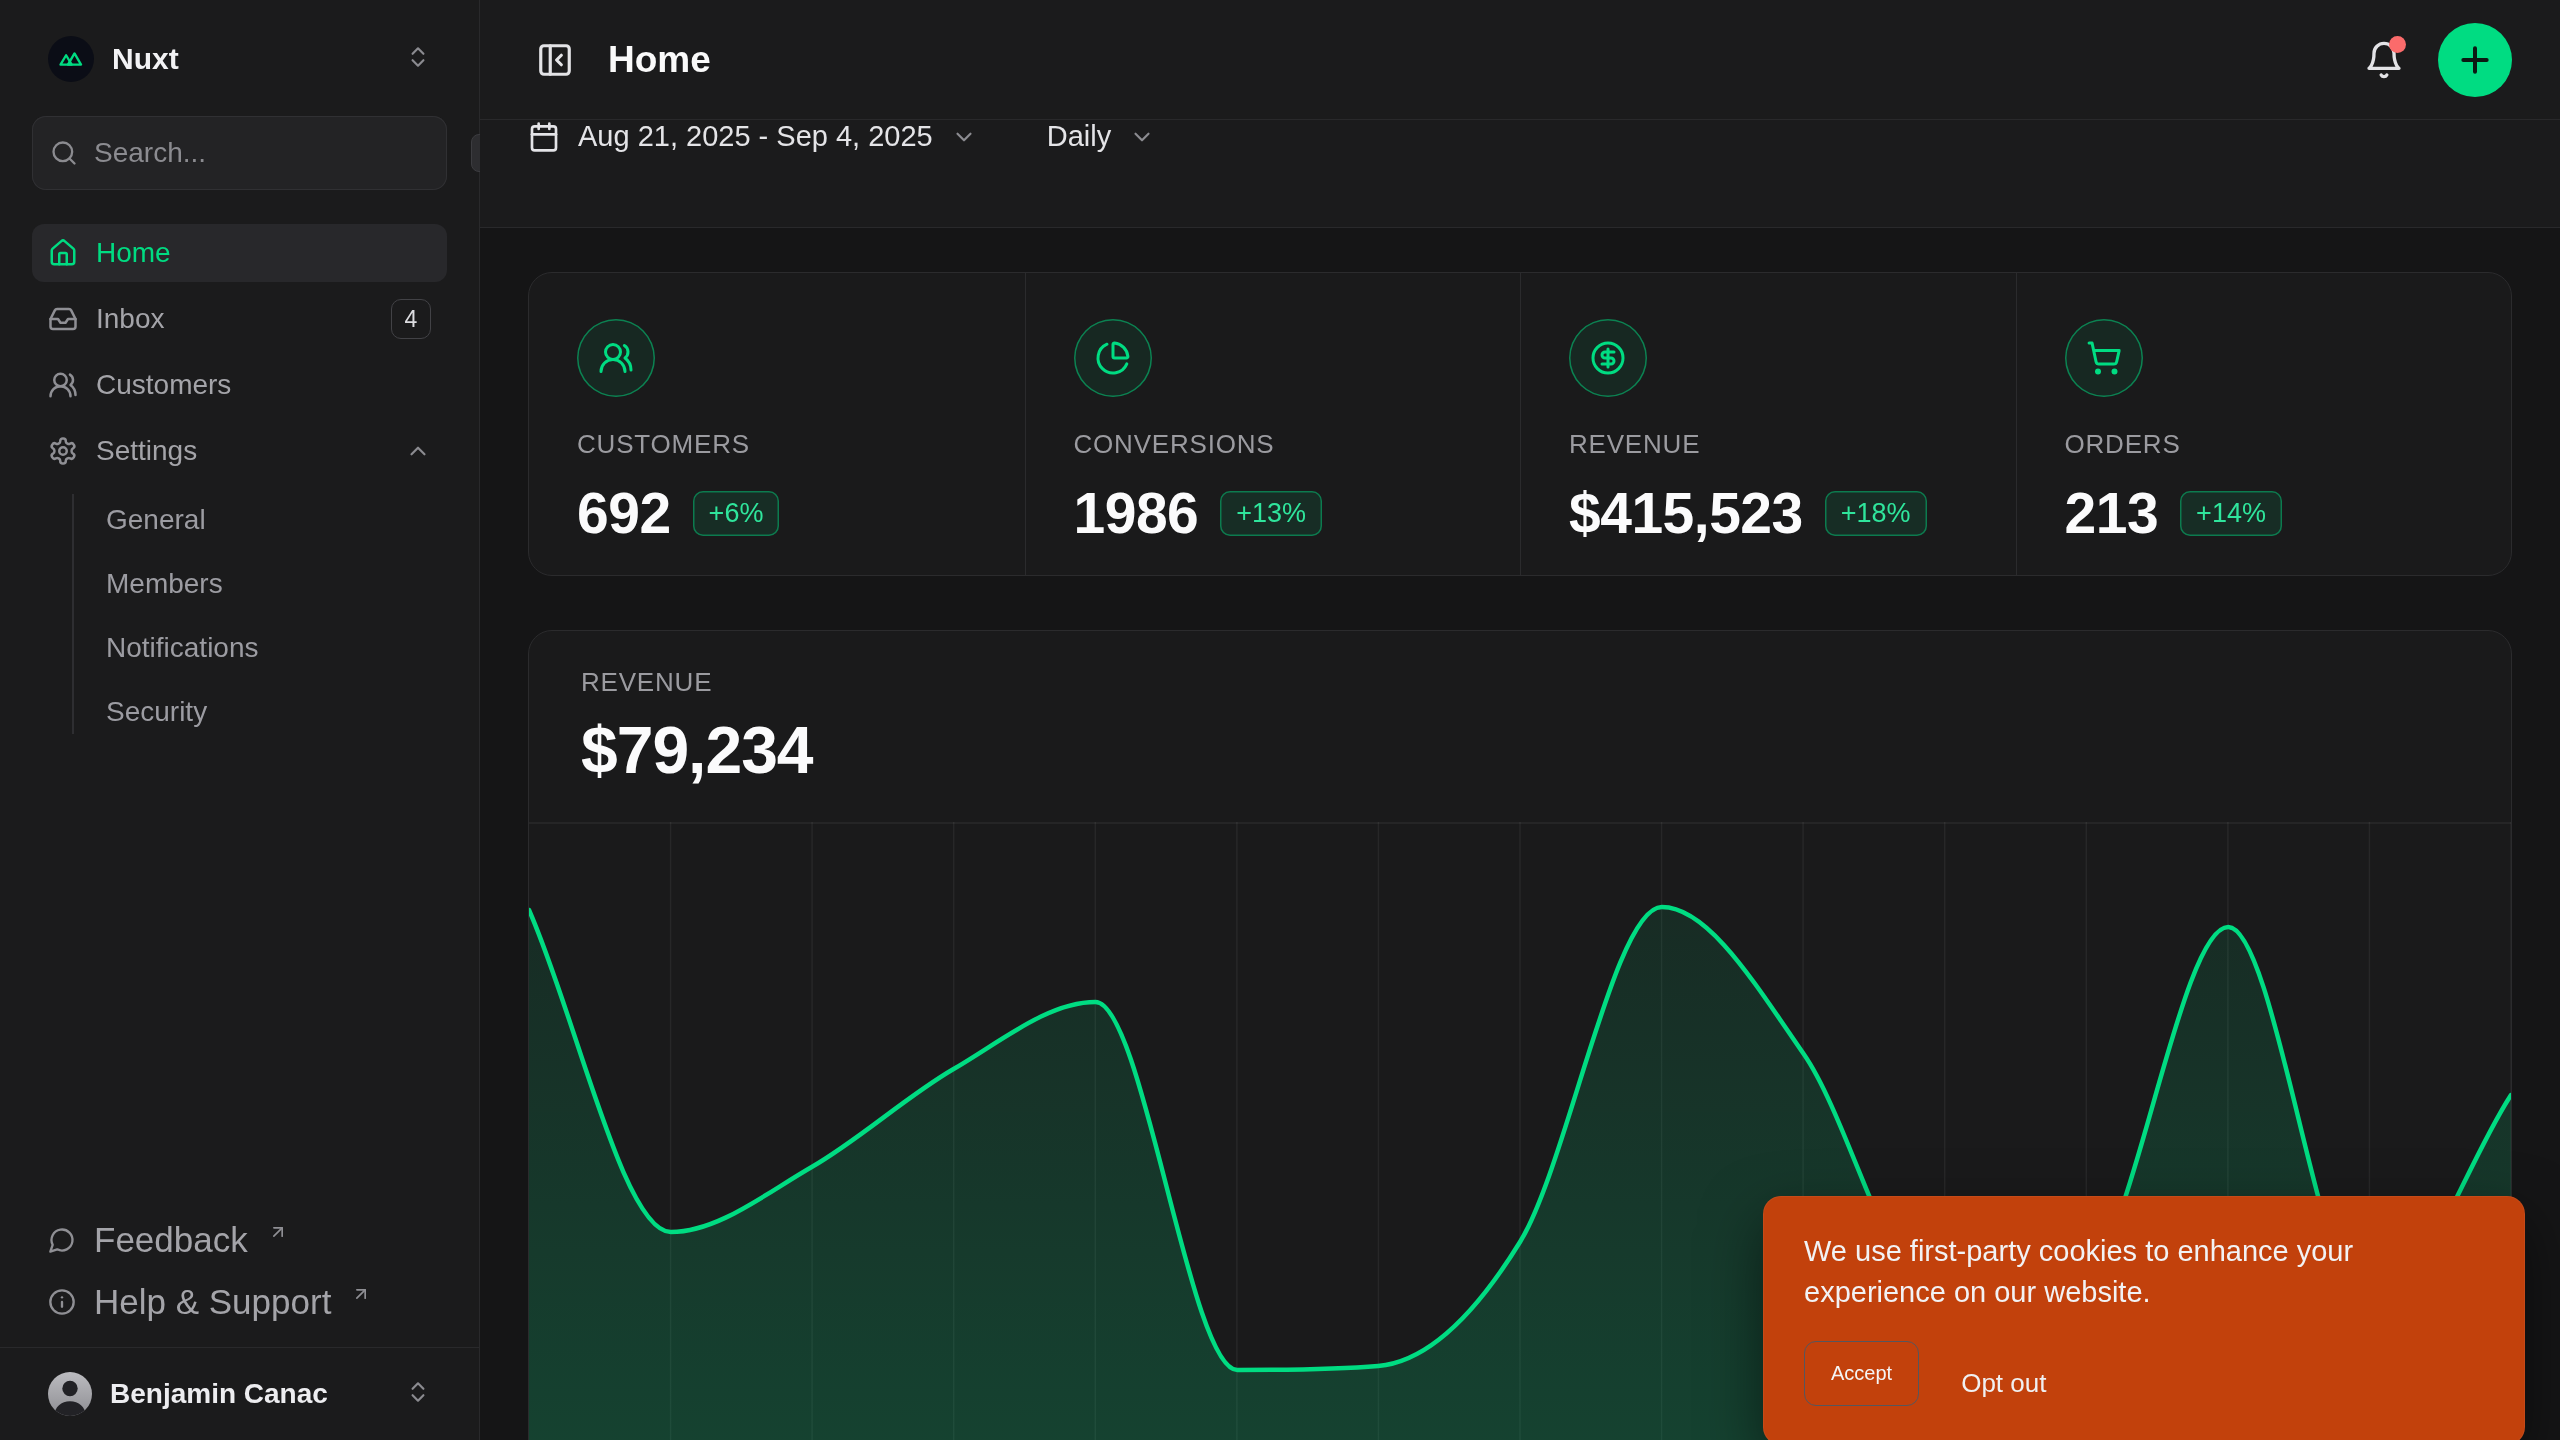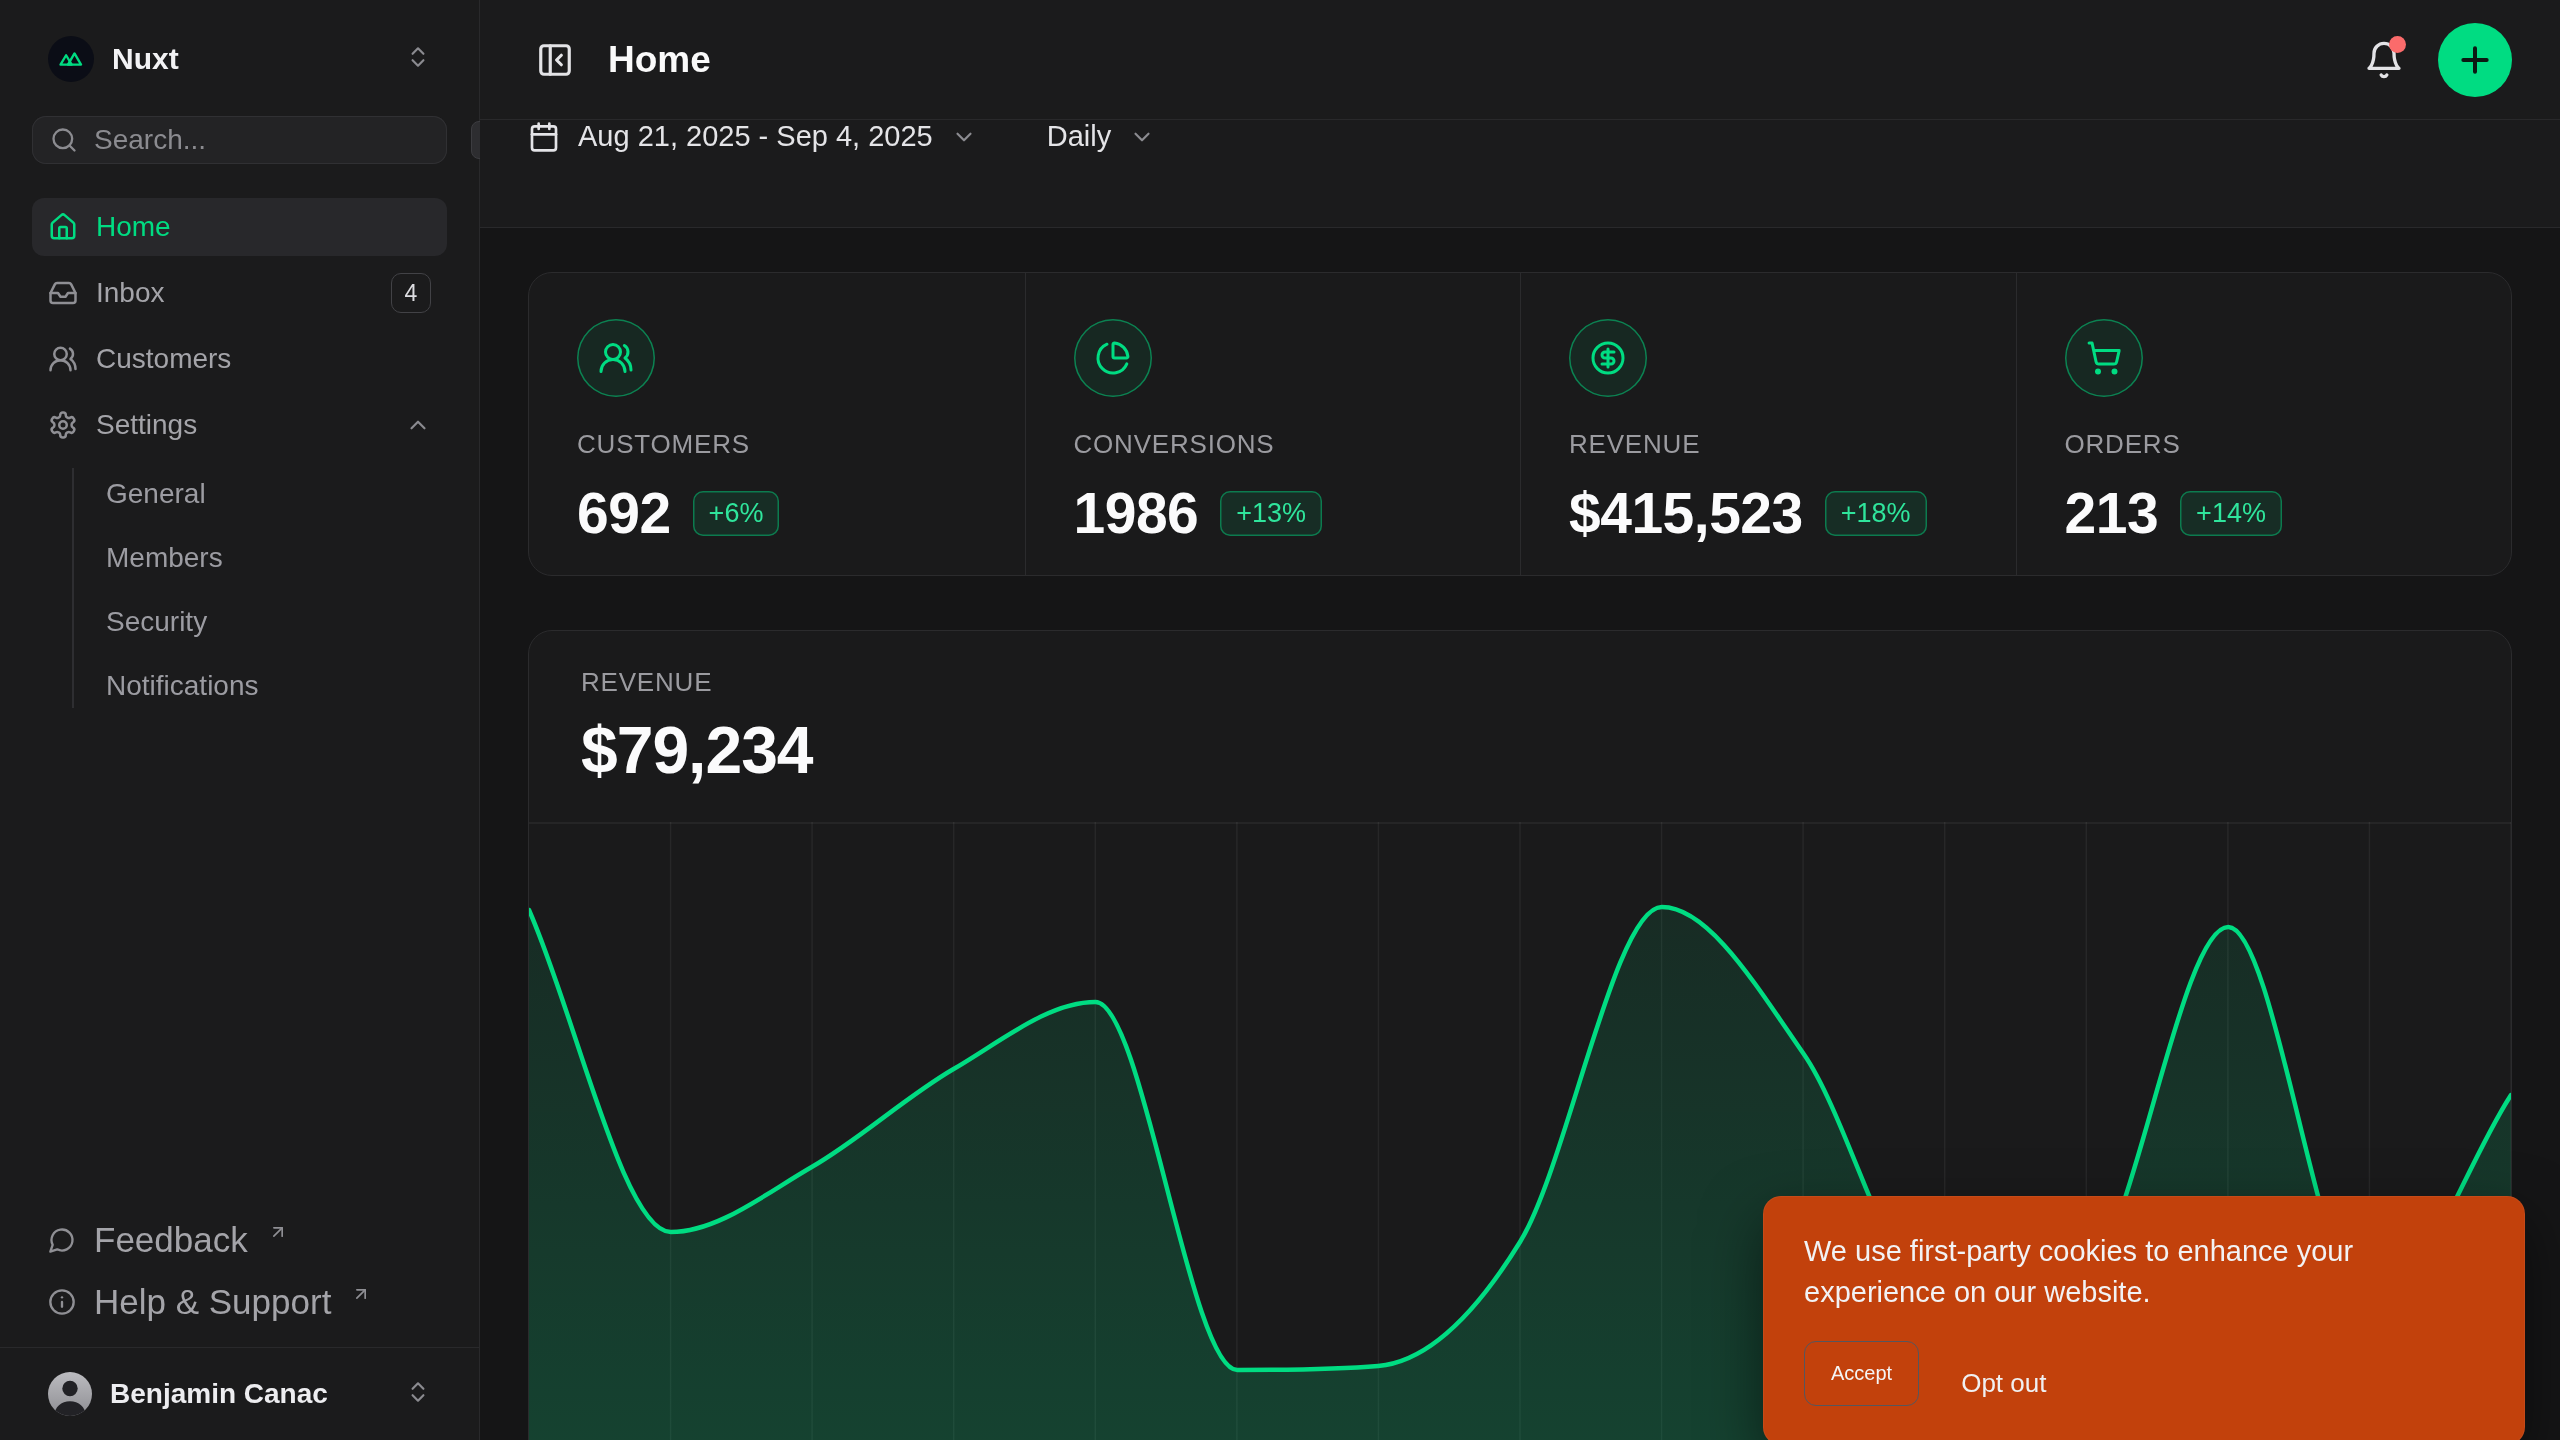--- a/index.html
+++ b/index.html
@@ -11,21 +11,21 @@
     position:relative;
   }
   .app { display:flex; height:100%; }
 
   
   .sidebar { width:480px; background:var(--panel,#1b1b1c); border-right:1px solid var(--border,#29292b); display:flex; flex-direction:column; flex-shrink:0; }
   .brand-row { display:flex; align-items:center; gap:18px; margin:28px 32px 0; padding:8px 16px; border-radius:12px; cursor:pointer; }
   .brand-logo { width:46px; height:46px; border-radius:50%; background:#0b0d16; display:flex; align-items:center; justify-content:center; flex-shrink:0; }
   .brand-name { font-size:30px; font-weight:600; color:#f2f2f4; }
   .brand-row .chevrons { margin-left:auto; color:#8b8b90; }
-  .search-box { margin:26px 32px 34px; height:48px; border-radius:14px; background:#232325; box-shadow:inset 0 0 0 1px #303033; display:flex; align-items:center; padding:0 18px; gap:16px; cursor:text; }
+  .search-box { margin:26px 32px 34px; height:74px; border-radius:14px; background:#232325; box-shadow:inset 0 0 0 1px #303033; display:flex; align-items:center; padding:0 18px; gap:16px; cursor:text; }
   .search-box input { flex:1; background:transparent; border:none; outline:none; color:#e5e5e7; font-size:28px; font-family:inherit; }
   .search-box input::placeholder { color:#8b8b90; }
   .kbd-keys { display:flex; gap:8px; }
   .kbd { min-width:38px; height:38px; padding:0 9px; border-radius:8px; background:#2d2d30; border:1px solid #3c3c40; color:#a9a9af; font-size:22px; display:flex; align-items:center; justify-content:center; }
   .nav { padding:0 32px; }
   .nav-item { height:58px; margin-bottom:8px; border-radius:12px; display:flex; align-items:center; gap:18px; padding:0 16px; color:#a4a4a9; font-size:28px; font-weight:500; cursor:pointer; }
   .nav-item .licon { color:#8f8f94; display:flex; }
   .nav-item.active { background:#28282b; color:var(--accent,#00DC82); }
   .nav-item.active .licon { color:var(--accent,#00DC82); }
   .nav-badge { margin-left:auto; min-width:40px; height:40px; padding:0 10px; border-radius:10px; border:1px solid #424246; color:#dcdce0; font-size:23px; display:flex; align-items:center; justify-content:center; }
@@ -174,24 +174,24 @@
 
       <div class="sub-list">
         <span class="sub-rail"></span>
         <div class="sub-item">
             <span>General</span>
           </div>
         <div class="sub-item">
             <span>Members</span>
           </div>
         <div class="sub-item">
+            <span>Notifications</span>
+          </div>
+        <div class="sub-item">
             <span>Security</span>
-          </div>
-        <div class="sub-item">
-            <span>Notifications</span>
           </div>
       </div>
     </nav>
 
     <div class="side-spacer"></div>
 
     <div class="side-footer">
       <div class="foot-item">
         <span class="licon">
           <svg width="28" height="28" viewBox="0 0 24 24" fill="none" stroke="currentColor" stroke-width="2" stroke-linecap="round" stroke-linejoin="round">

